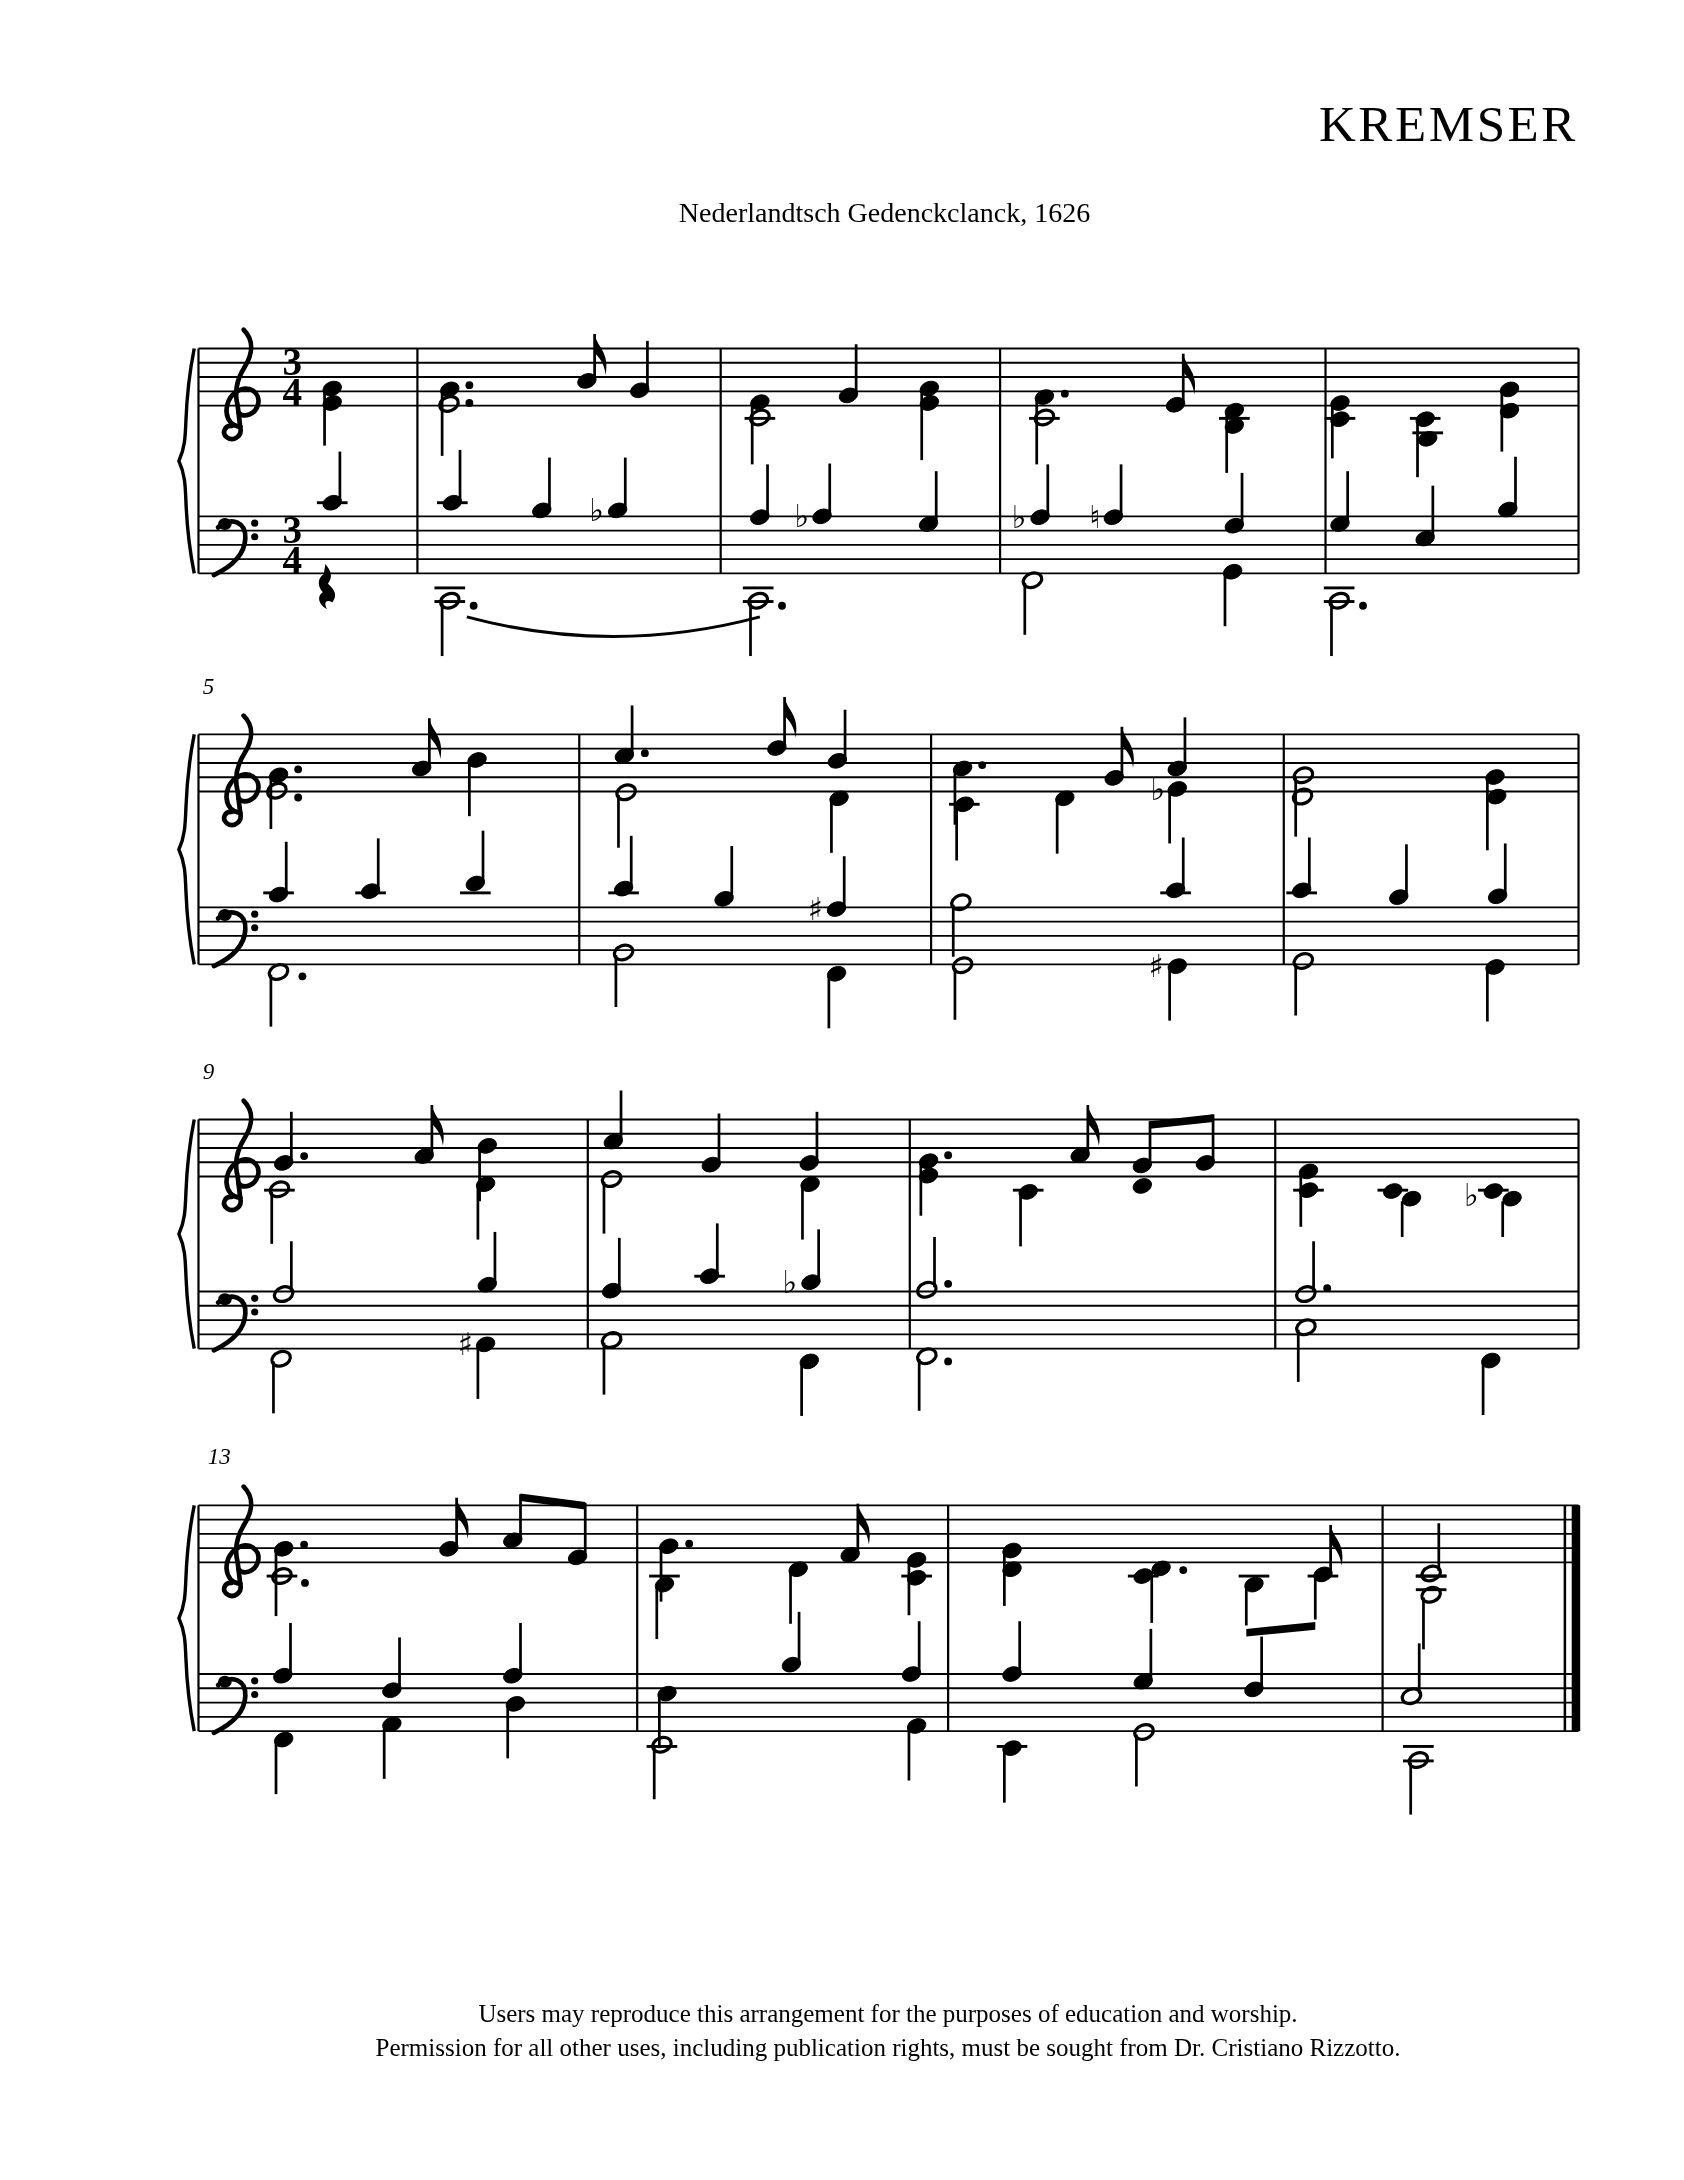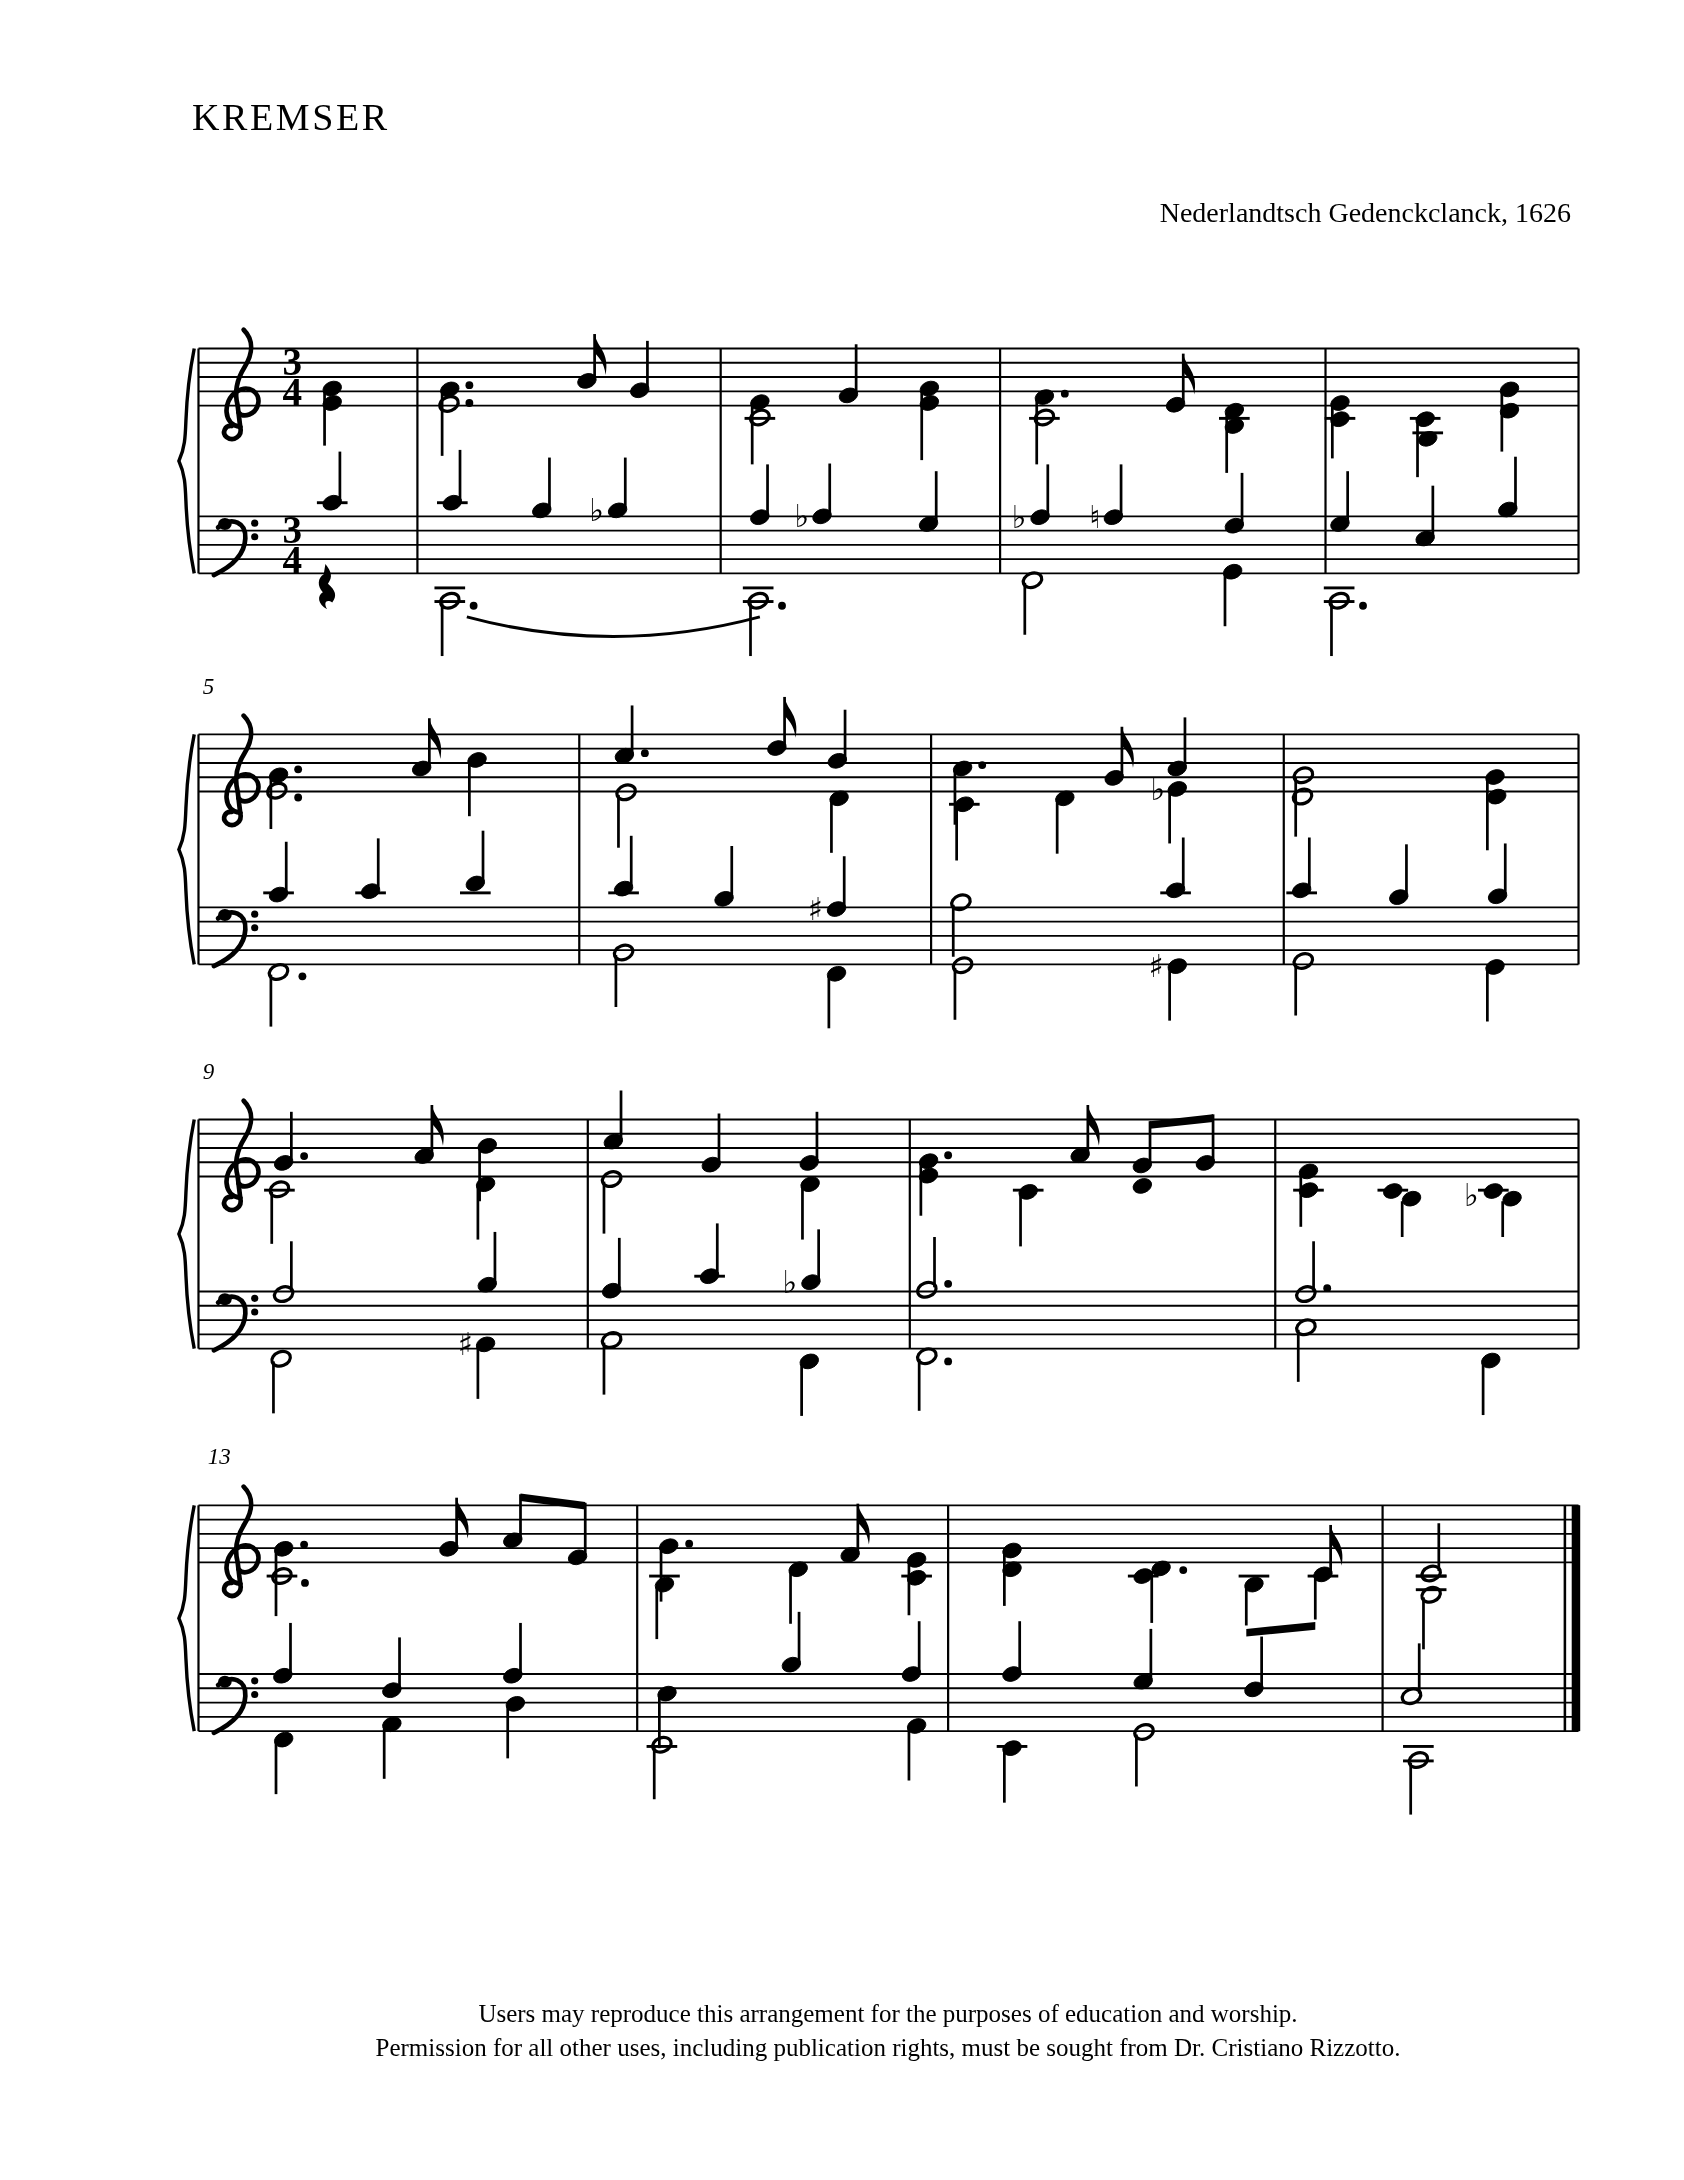--- a/index.html
+++ b/index.html
@@ -1,20 +1,20 @@
 <!DOCTYPE html>
 <html style="font-size:13.6px"><head>
 <meta charset="utf-8">
 <style>
   html,body{margin:0;padding:0;background:#888;}
   .page{position:relative;width:1685px;height:2181px;background:#ffffff;
         font-family:"Liberation Serif",serif;color:#000;overflow:hidden;}
-  .title{position:absolute;left:192px;top:95px;width:1380px;text-align:left;
-         font-size:38px;letter-spacing:2.6px;font-weight:400;}
-  .credits{position:absolute;left:198px;top:194px;width:1373px;text-align:right;
+  .title{position:absolute;left:198px;top:95px;width:1380px;text-align:right;
+         font-size:51px;letter-spacing:2.6px;font-weight:400;}
+  .credits{position:absolute;left:198px;top:194px;width:1373px;text-align:center;
          font-size:28px;line-height:38px;}
   .footer{position:absolute;left:198px;top:1997px;width:1380px;text-align:center;
          font-size:25px;line-height:34px;}
   svg.score{position:absolute;left:0;top:0;}
 </style>
 </head>
 <body>
 
 <div class="page">
   <div class="title">KREMSER</div>

